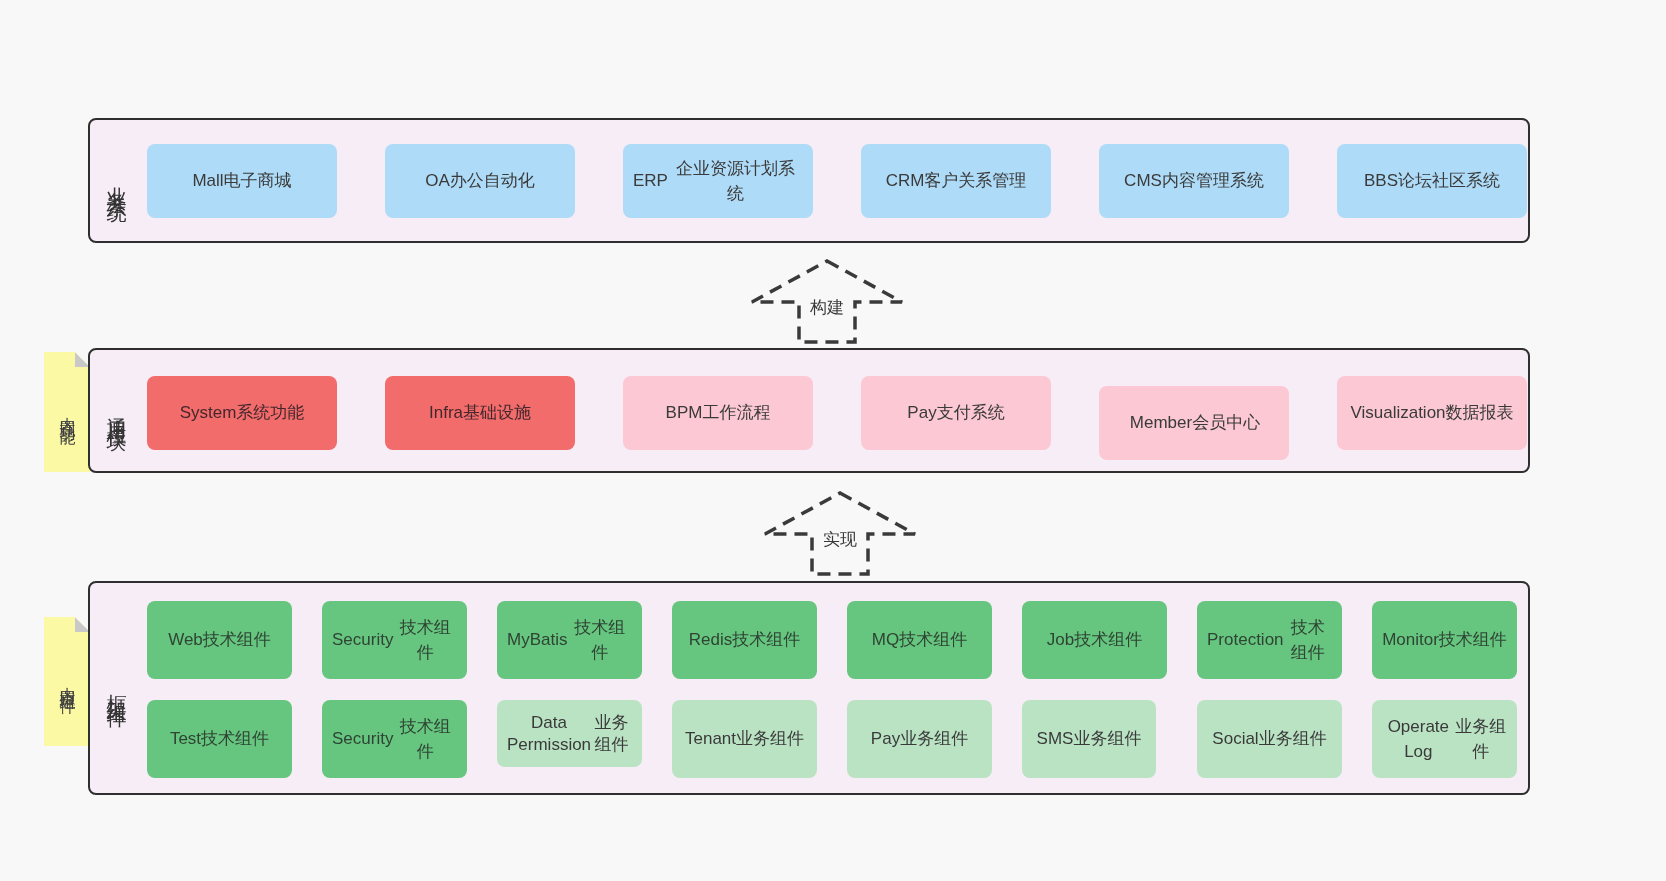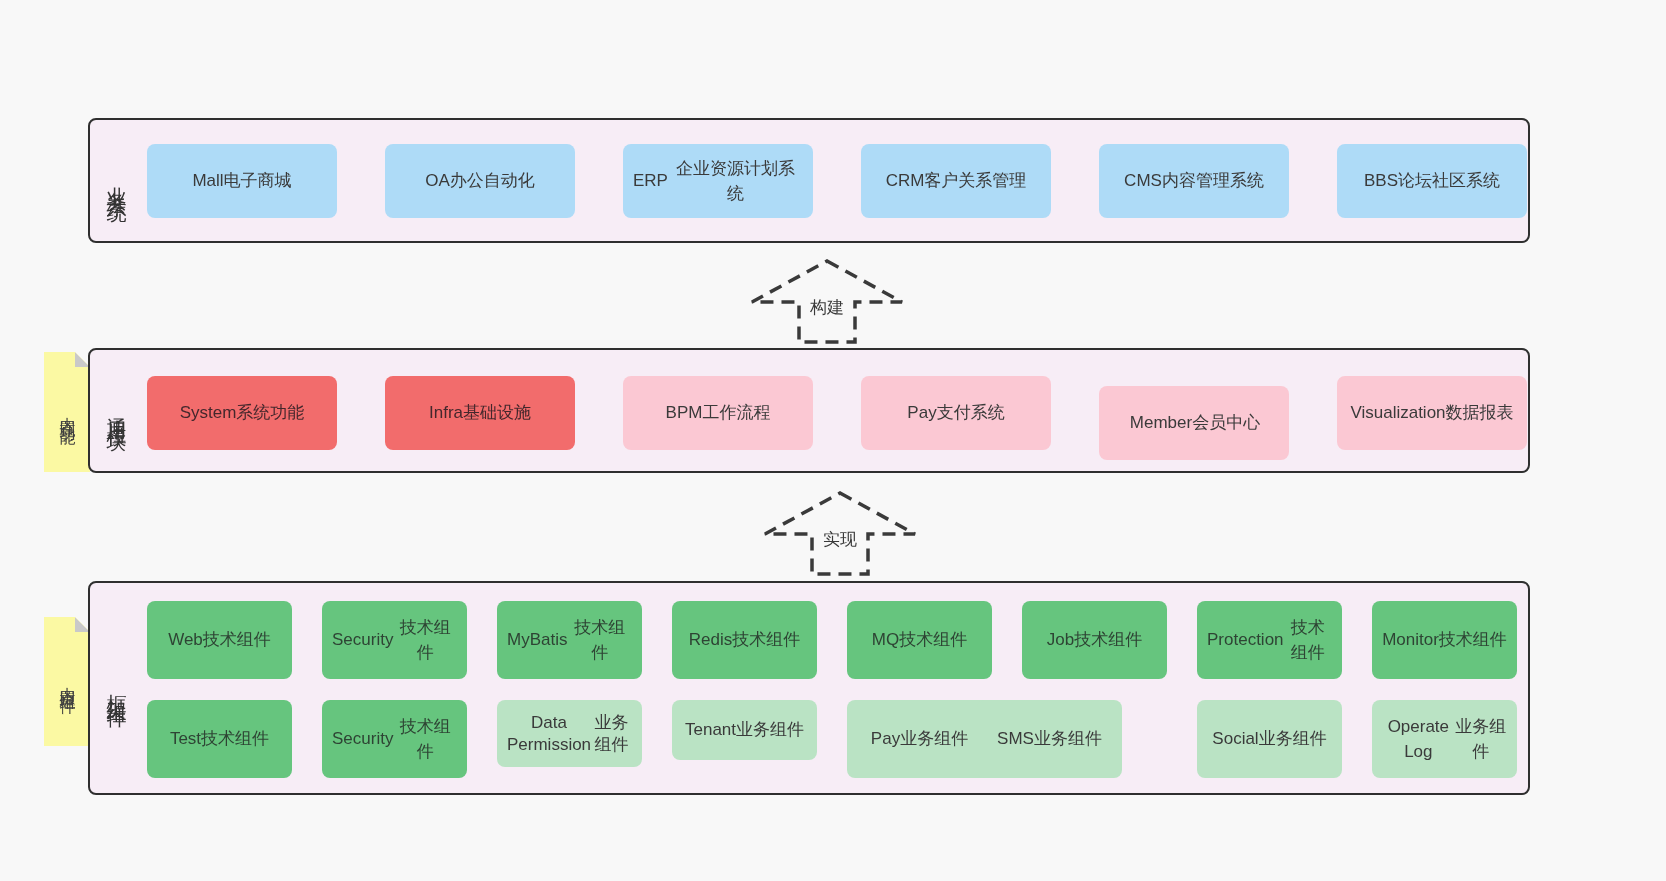--- a/index.html
+++ b/index.html
@@ -217,29 +217,29 @@
       <span>技术组件</span>
     </div>
     <div class="box c-gdark" style="left:232px;top:117px;width:145px;height:78px;">
       <span>Security</span>
       <span>技术组件</span>
     </div>
     <div class="box c-glight" style="left:407px;top:117px;width:145px;height:67px;line-height:1.25;">
       <span>Data Permission</span>
       <span>业务组件</span>
     </div>
-    <div class="box c-glight" style="left:582px;top:117px;width:145px;height:60px;">
+    <div class="box c-glight" style="left:582px;top:117px;width:145px;height:78px;">
       <span>Tenant</span>
       <span>业务组件</span>
     </div>
     <div class="box c-glight" style="left:757px;top:117px;width:145px;height:78px;">
       <span>Pay</span>
       <span>业务组件</span>
     </div>
-    <div class="box c-glight" style="left:887px;top:117px;width:145px;height:78px;">
+    <div class="box c-glight" style="left:932px;top:117px;width:134px;height:78px;">
       <span>SMS</span>
       <span>业务组件</span>
     </div>
     <div class="box c-glight" style="left:1107px;top:117px;width:145px;height:78px;">
       <span>Social</span>
       <span>业务组件</span>
     </div>
     <div class="box c-glight" style="left:1282px;top:117px;width:145px;height:78px;">
       <span>Operate Log</span>
       <span>业务组件</span>

